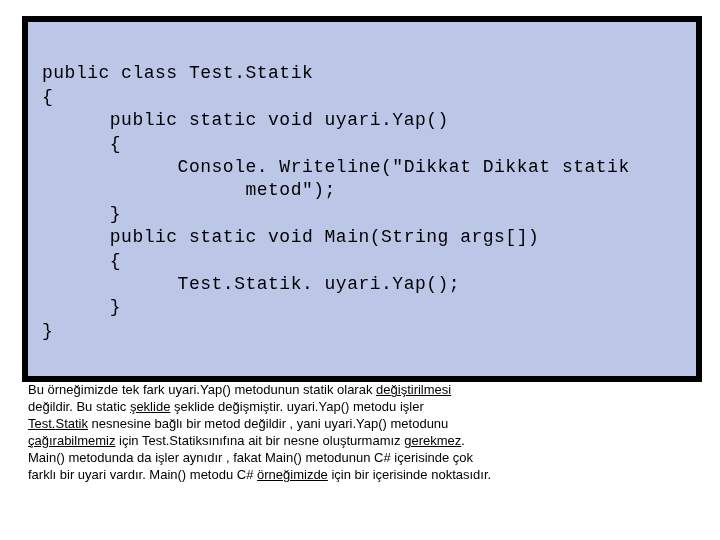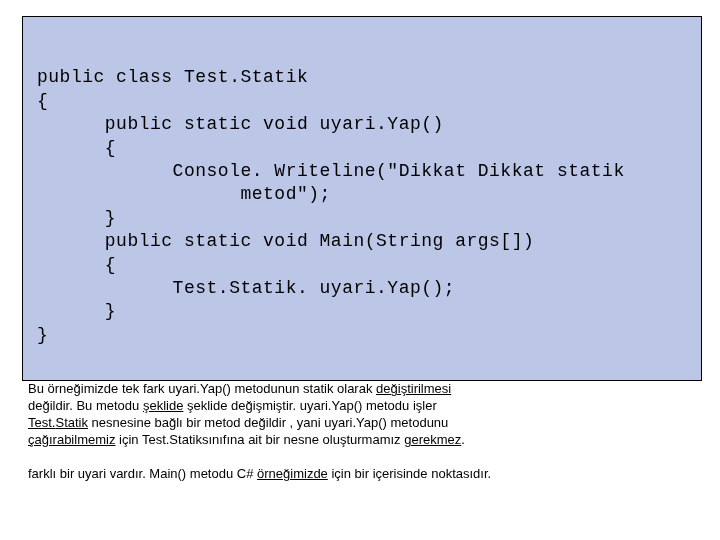--- a/index.html
+++ b/index.html
@@ -13,22 +13,22 @@
   }
   .slide {
     width: 720px;
     height: 540px;
     position: relative;
     box-sizing: border-box;
     padding: 16px 18px 16px 22px;
   }
   .codebox {
     background: #BCC7E8;
-    border: 1px solid #000000;
-    padding: 26px 12px 10px 14px;
+    border: 6px solid #000000;
+    padding: 17px 12px 10px 14px;
     font-family: "Courier New", Courier, monospace;
     font-size: 18px;
     line-height: 1.3;
     color: #000;
     white-space: pre;
     letter-spacing: 0.5px;
   }
   .codebox .line { white-space: pre; }
   .para {
     padding: 0 6px;
@@ -53,20 +53,20 @@
 <span class="line">      }</span>
 <span class="line">      public static void Main(String args[])</span>
 <span class="line">      {</span>
 <span class="line">            Test.Statik. uyari.Yap();</span>
 <span class="line">      }</span>
 <span class="line">}</span>
   </div>
 
   <div class="para">
 <span>Bu örneğimizde tek fark uyari.Yap() metodunun statik olarak </span><span class="u">değiştirilmesi</span><br>
-<span>değildir. Bu metodu </span><span class="u">şeklide</span><span> şeklide değişmiştir. uyari.Yap() metodu işler </span><br>
+<span>değildir. Bu static </span><span class="u">şeklide</span><span> şeklide değişmiştir. uyari.Yap() metodu işler </span><br>
 <span class="u">Test.</span><span class="u">Statik</span><span> nesnesine bağlı bir metod değildir , yani uyari.Yap() metodunu </span><br>
 <span class="u">çağırabilmemiz</span><span> için Test.Statiksınıfına ait bir nesne oluşturmamız </span><span class="u">gerekmez</span><span>. </span><br>
-<br>
+<span>Main() metodunda da işler aynıdır , fakat Main() metodunun C# içerisinde çok </span><br>
 <span>farklı bir uyari vardır. Main() metodu C# </span><span class="u">örneğimizde</span><span> için bir içerisinde noktasıdır.</span>
   </div>
 
 </div>
 
 </body></html>

